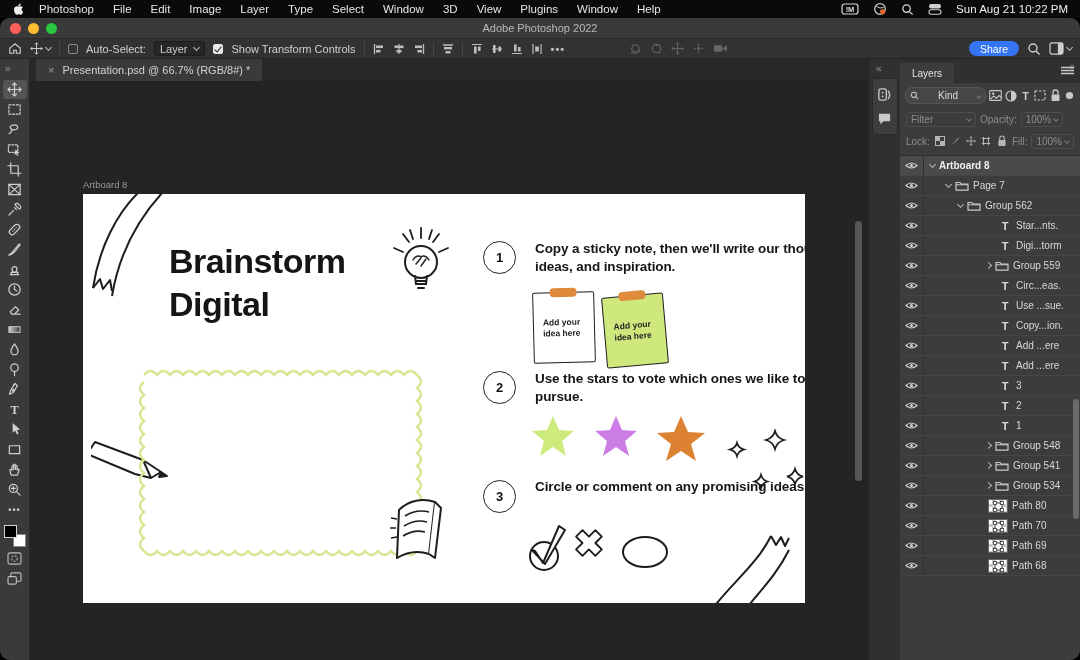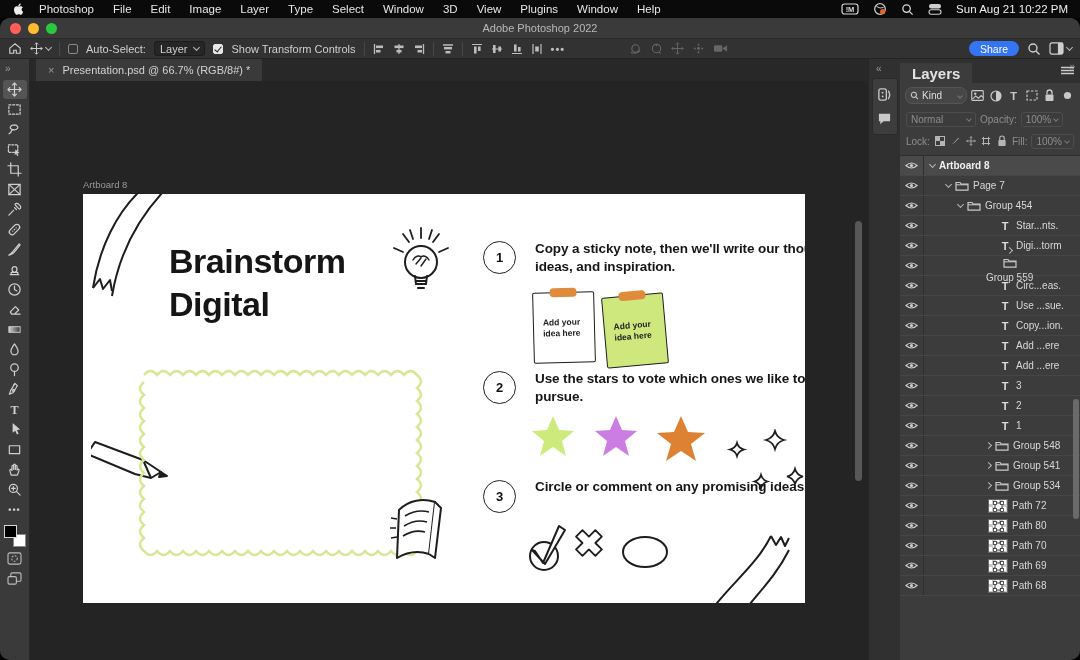--- a/index.html
+++ b/index.html
@@ -65,25 +65,25 @@
   .doodle { position:absolute; }
 
   
   #dockstrip { position:absolute; right:180px; top:41px; width:32px; bottom:0; background:#303030; border-left:1px solid #262626; }
   #dock-collapse { color:#9a9a9a; font-size:10px; padding:4px 0 2px 7px; }
   #dock-icons { width:26px; margin:2px auto; background:#3d3d3d; border:1px solid #2a2a2a; border-radius:3px; display:flex; flex-direction:column; align-items:center; gap:10px; padding:8px 0; }
 
   
   #layers-panel { position:absolute; right:0; top:41px; width:180px; bottom:0; background:#3c3c3c; font-size:10px; color:#d6d6d6; }
   #panel-tabs { height:24px; background:#303030; display:flex; align-items:flex-end; position:relative; }
-  #layers-tab { background:#3c3c3c; height:20px; padding:0 12px; display:flex; align-items:center; font-size:15px; color:#e3e3e3;font-weight:bold; }
+  #layers-tab { background:#3c3c3c; height:20px; padding:0 12px; display:flex; align-items:center; font-size:10px; color:#e3e3e3; }
   #panel-menu { position:absolute; right:6px; top:7px; }
   #panel-expand { position:absolute; right:5px; top:-16px; color:#9a9a9a; font-size:10px; }
   #filter-row { height:25px; display:flex; align-items:center; gap:3px; padding:0 5px; }
-  #kind-select { background:#464646; border:1px solid #555; border-radius:7px; height:17px; flex:0 0 62px; display:flex; align-items:center; padding:0 4px; gap:3px; }
+  #kind-select { background:#464646; border:1px solid #555; border-radius:7px; height:17px; flex:0 0 62px; display:flex; align-items:center; padding:0 4px; gap:19px; }
   .fbtn { width:15px; height:15px; display:flex; align-items:center; justify-content:center; }
   #blend-row, #lock-row { height:22px; display:flex; align-items:center; gap:4px; padding:0 6px; color:#8d8d8d; }
   .gfield { background:#3c3c3c; border:1px solid #4d4d4d; border-radius:3px; height:15px; display:flex; align-items:center; padding:0 4px; gap:3px; color:#8d8d8d; }
   .chev-g { width:4px; height:4px; border-right:1.2px solid #777; border-bottom:1.2px solid #777; transform:rotate(45deg); display:inline-block; }
   #layer-list { position:absolute; left:0; right:0; top:96px; bottom:0; overflow:hidden; border-top:1px solid #2e2e2e; }
   .lrow { height:20px; display:flex; align-items:center; border-bottom:1px solid #464646; background:#3c3c3c; }
   .lrow.sel { background:#4a4a4a; }
   .eyecol { width:24px; align-self:stretch; display:flex; align-items:center; justify-content:center; border-right:1px solid #2f2f2f; }
   .lcontent { display:flex; align-items:center; gap:4px; }
   .lname { color:#d8d8d8; white-space:nowrap; }
@@ -608,21 +608,21 @@
         </span>
       <span class="fbtn">
           <svg width="9" height="9" viewBox="0 0 9 9">
             <circle cx="4.5" cy="4.5" r="3.6" fill="#c9c9c9"></circle>
           </svg>
         </span>
     </div>
 
     <div id="blend-row">
       <div class="gfield" style="flex:0 0 70px;">
-        <span>Normal</span>
+        <span>Filter</span>
           <span class="chev-g" style="margin-left:auto;"></span>
       </div>
       <span>Opacity:</span>
       <div class="gfield" style="flex:0 0 40px;">
         <span>100%</span>
           <span class="chev-g" style="margin-left:auto;"></span>
       </div>
     </div>
 
     <div id="lock-row">
@@ -701,21 +701,21 @@
             </svg>
           </span>
           <span class="lcontent" style="padding-left:34px;">
             <span class="rchev open"></span>
             <span>
               <svg width="14" height="11" viewBox="0 0 14 11">
                 <path d="M1 2.5 h4 l1.3 1.7 H13 v6 H1z" fill="none" stroke="#c9c9c9" stroke-width="1.2"></path>
                 <path d="M1 4.8h12" stroke="#c9c9c9" stroke-width="1"></path>
               </svg>
             </span>
-            <span class="lname">Group 454</span>
+            <span class="lname">Group 562</span>
           </span>
         </div>
         <div class="lrow">
           <span class="eyecol">
             <svg width="13" height="9" viewBox="0 0 14 9">
               <path d="M1 4.5 Q7 -0.8 13 4.5 Q7 9.8 1 4.5Z" fill="none" stroke="#cfcfcf" stroke-width="1.2"></path>
               <circle cx="7" cy="4.5" r="1.7" fill="#cfcfcf"></circle>
             </svg>
           </span>
           <span class="lcontent" style="padding-left:74px;">
@@ -735,21 +735,21 @@
             <span class="lname">Digi...torm</span>
           </span>
         </div>
         <div class="lrow">
           <span class="eyecol">
             <svg width="13" height="9" viewBox="0 0 14 9">
               <path d="M1 4.5 Q7 -0.8 13 4.5 Q7 9.8 1 4.5Z" fill="none" stroke="#cfcfcf" stroke-width="1.2"></path>
               <circle cx="7" cy="4.5" r="1.7" fill="#cfcfcf"></circle>
             </svg>
           </span>
-          <span class="lcontent" style="padding-left:62px;flex-direction:column;">
+          <span class="lcontent" style="padding-left:62px;">
             <span class="rchev closed"></span>
             <span>
               <svg width="14" height="11" viewBox="0 0 14 11">
                 <path d="M1 2.5 h4 l1.3 1.7 H13 v6 H1z" fill="none" stroke="#c9c9c9" stroke-width="1.2"></path>
                 <path d="M1 4.8h12" stroke="#c9c9c9" stroke-width="1"></path>
               </svg>
             </span>
             <span class="lname">Group 559</span>
           </span>
         </div>
@@ -894,40 +894,20 @@
           </span>
           <span class="lcontent" style="padding-left:62px;">
             <span class="rchev closed"></span>
             <span>
               <svg width="14" height="11" viewBox="0 0 14 11">
                 <path d="M1 2.5 h4 l1.3 1.7 H13 v6 H1z" fill="none" stroke="#c9c9c9" stroke-width="1.2"></path>
                 <path d="M1 4.8h12" stroke="#c9c9c9" stroke-width="1"></path>
               </svg>
             </span>
             <span class="lname">Group 534</span>
-          </span>
-        </div>
-        <div class="lrow">
-          <span class="eyecol">
-            <svg width="13" height="9" viewBox="0 0 14 9">
-              <path d="M1 4.5 Q7 -0.8 13 4.5 Q7 9.8 1 4.5Z" fill="none" stroke="#cfcfcf" stroke-width="1.2"></path>
-              <circle cx="7" cy="4.5" r="1.7" fill="#cfcfcf"></circle>
-            </svg>
-          </span>
-          <span class="lcontent" style="padding-left:64px;">
-            <span class="thumb-p">
-              <svg width="11" height="11" viewBox="0 0 11 11" style="position:absolute;left:4px;top:1px;">
-                <rect x="2" y="2" width="7" height="7" fill="rgba(255,255,255,.75)" stroke="#333" stroke-width="1"></rect>
-                <rect x="0.5" y="0.5" width="3" height="3" fill="#fff" stroke="#333" stroke-width="0.8"></rect>
-                <rect x="7.5" y="0.5" width="3" height="3" fill="#fff" stroke="#333" stroke-width="0.8"></rect>
-                <rect x="0.5" y="7.5" width="3" height="3" fill="#fff" stroke="#333" stroke-width="0.8"></rect>
-                <rect x="7.5" y="7.5" width="3" height="3" fill="#fff" stroke="#333" stroke-width="0.8"></rect>
-              </svg>
-            </span>
-            <span class="lname">Path 72</span>
           </span>
         </div>
         <div class="lrow">
           <span class="eyecol">
             <svg width="13" height="9" viewBox="0 0 14 9">
               <path d="M1 4.5 Q7 -0.8 13 4.5 Q7 9.8 1 4.5Z" fill="none" stroke="#cfcfcf" stroke-width="1.2"></path>
               <circle cx="7" cy="4.5" r="1.7" fill="#cfcfcf"></circle>
             </svg>
           </span>
           <span class="lcontent" style="padding-left:64px;">

